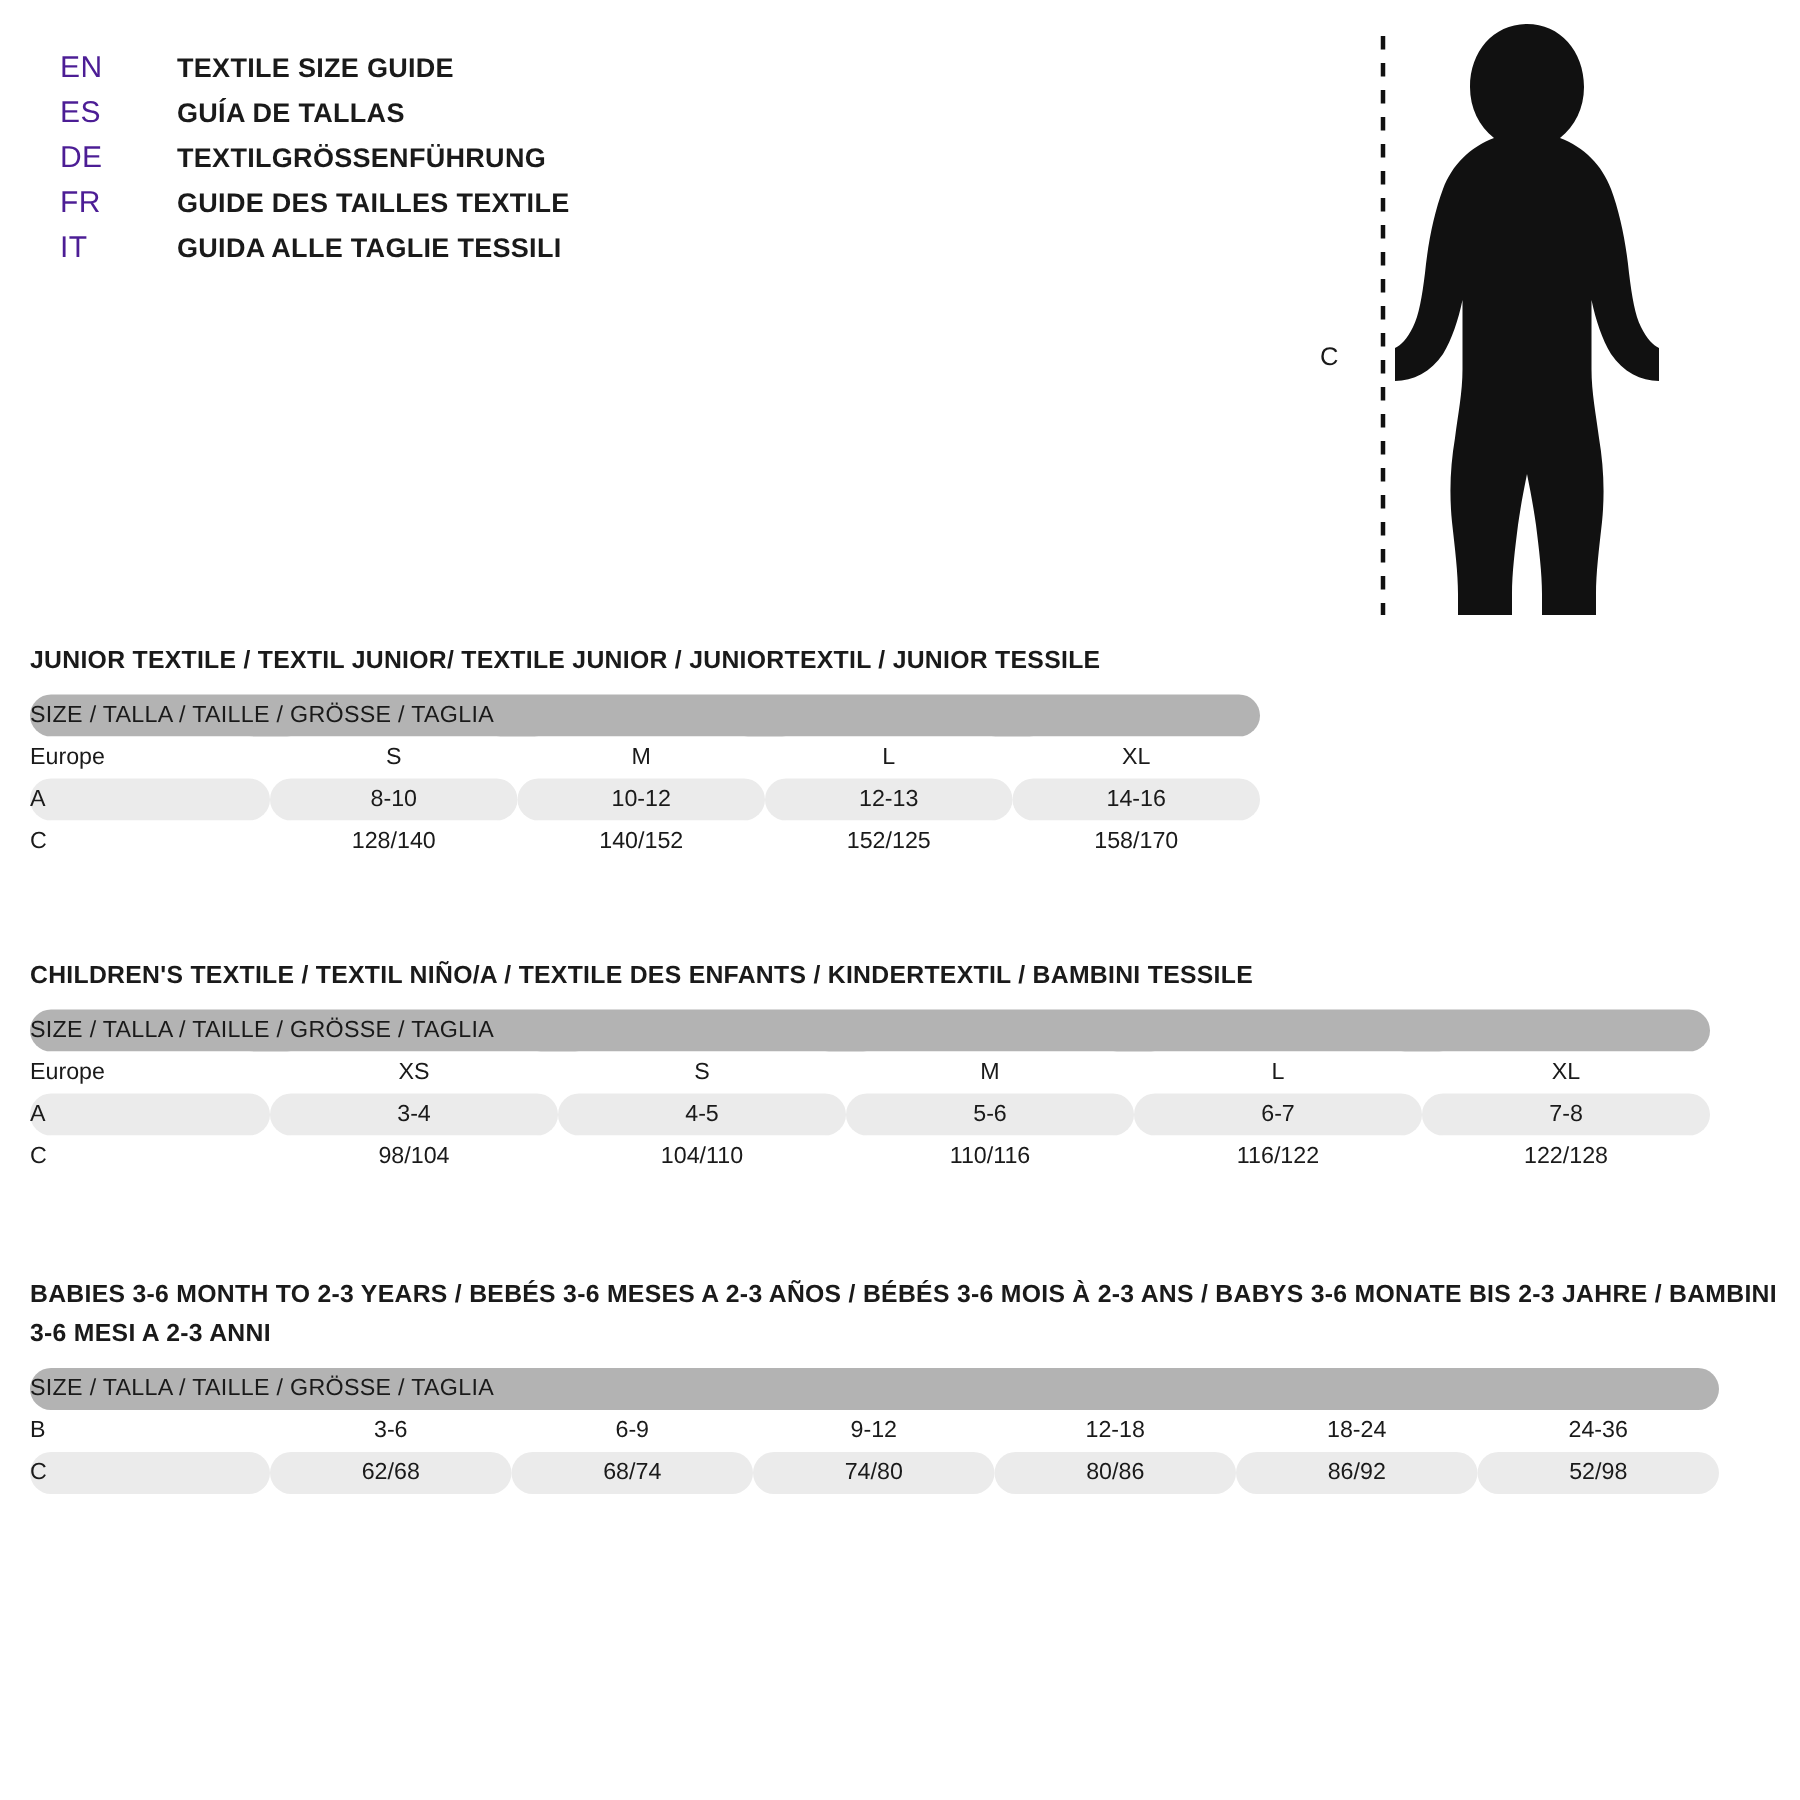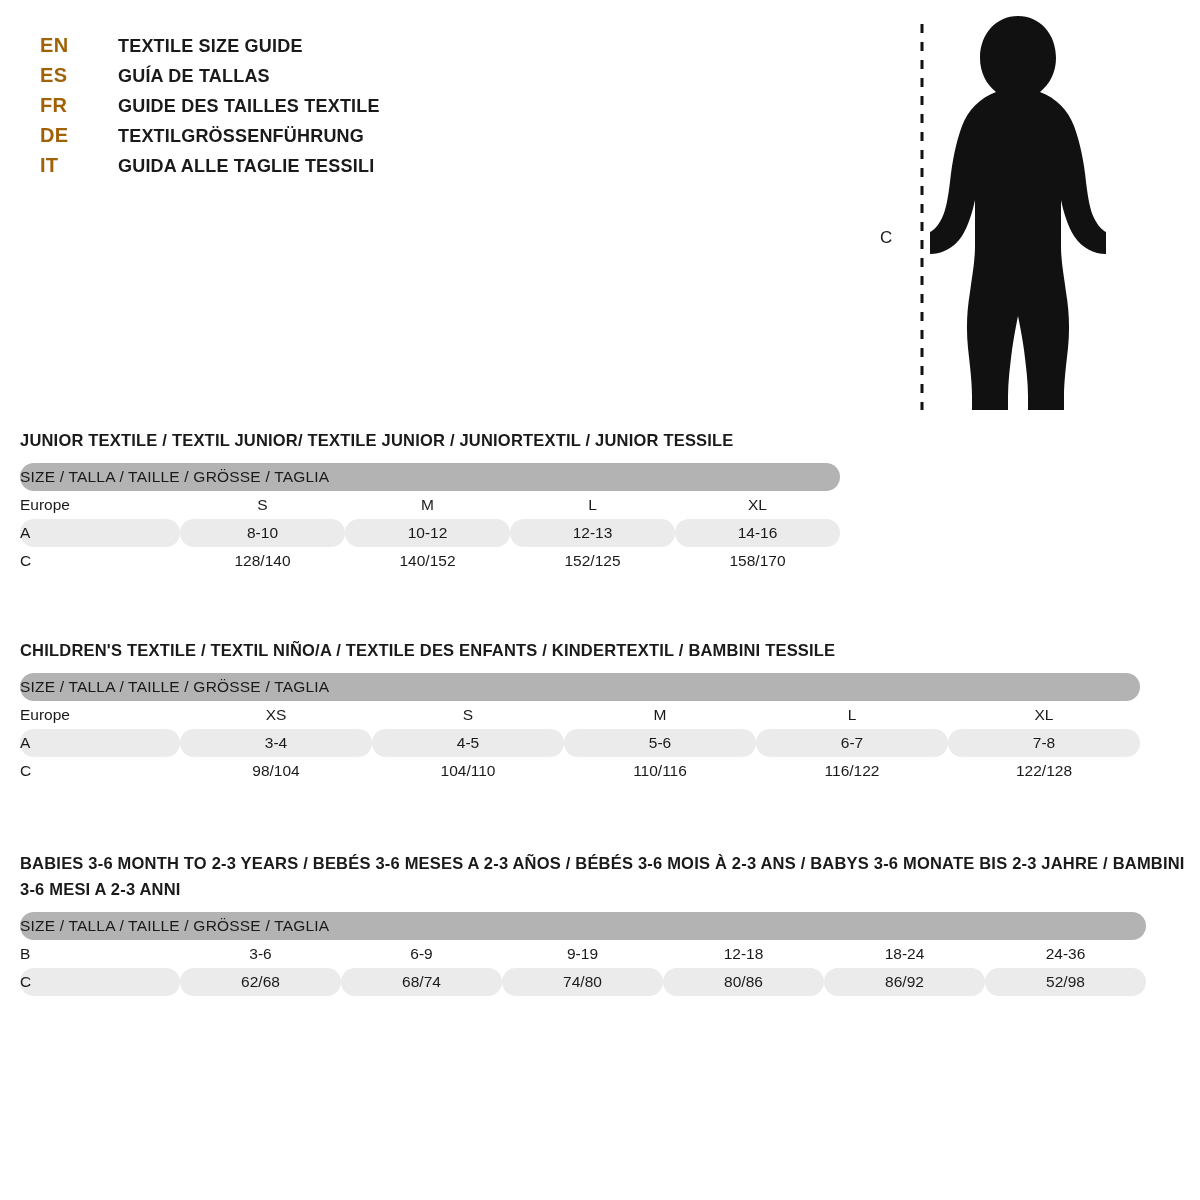--- a/index.html
+++ b/index.html
@@ -31,23 +31,23 @@
   }
   .lang-row {
     display: flex;
     align-items: baseline;
     height: 30px;
     line-height: 30px;
   }
   .lang-code {
     width: 78px;
     font-size: 20px;
-    font-weight: 700;
+    font-weight: 400;
     letter-spacing: 0.3px;
-    color: #a16207;
+    color: #4c1d95;
   }
   .lang-title {
     font-size: 18px;
     font-weight: 700;
     letter-spacing: 0.2px;
     color: #1a1a1a;
     text-transform: uppercase;
   }
 
   
@@ -158,26 +158,26 @@
   <div class="lang-block">
     <div class="lang-row">
       <span class="lang-code">EN</span>
       <span class="lang-title">TEXTILE SIZE GUIDE</span>
     </div>
     <div class="lang-row">
       <span class="lang-code">ES</span>
       <span class="lang-title">GUÍA DE TALLAS</span>
     </div>
     <div class="lang-row">
+      <span class="lang-code">DE</span>
+      <span class="lang-title">TEXTILGRÖSSENFÜHRUNG</span>
+    </div>
+    <div class="lang-row">
       <span class="lang-code">FR</span>
       <span class="lang-title">GUIDE DES TAILLES TEXTILE</span>
-    </div>
-    <div class="lang-row">
-      <span class="lang-code">DE</span>
-      <span class="lang-title">TEXTILGRÖSSENFÜHRUNG</span>
     </div>
     <div class="lang-row">
       <span class="lang-code">IT</span>
       <span class="lang-title">GUIDA ALLE TAGLIE TESSILI</span>
     </div>
   </div>
 
   <div class="figure-wrap">
     <span class="c-label">C</span>
     <svg width="260" height="410" viewBox="0 0 260 410">
@@ -321,21 +321,21 @@
           <col class="cx">
       </colgroup>
       <tbody>
         <tr class="hdr-row">
           <td colspan="7">SIZE / TALLA / TAILLE / GRÖSSE / TAGLIA</td>
         </tr>
         <tr class="row-light">
           <td class="cell-label">B</td>
           <td class="cell-val">3-6</td>
           <td class="cell-val">6-9</td>
-          <td class="cell-val">9-19</td>
+          <td class="cell-val">9-12</td>
           <td class="cell-val">12-18</td>
           <td class="cell-val">18-24</td>
           <td class="cell-val">24-36</td>
         </tr>
         <tr class="row-grey">
           <td class="cell-label">C</td>
           <td class="cell-val">62/68</td>
           <td class="cell-val">68/74</td>
           <td class="cell-val">74/80</td>
           <td class="cell-val">80/86</td>

